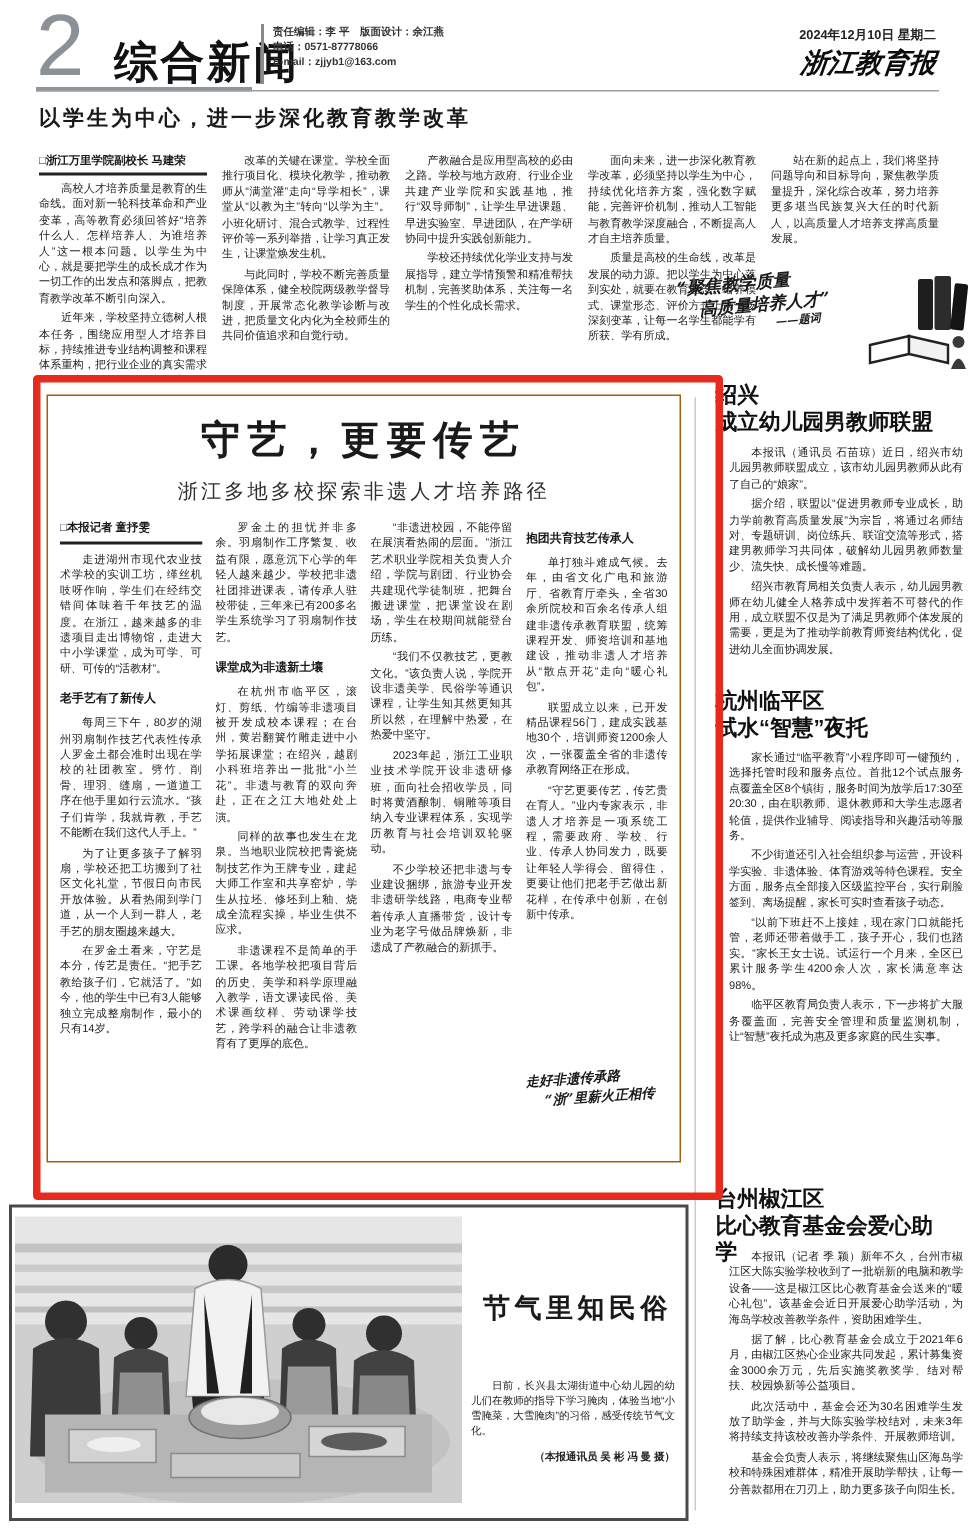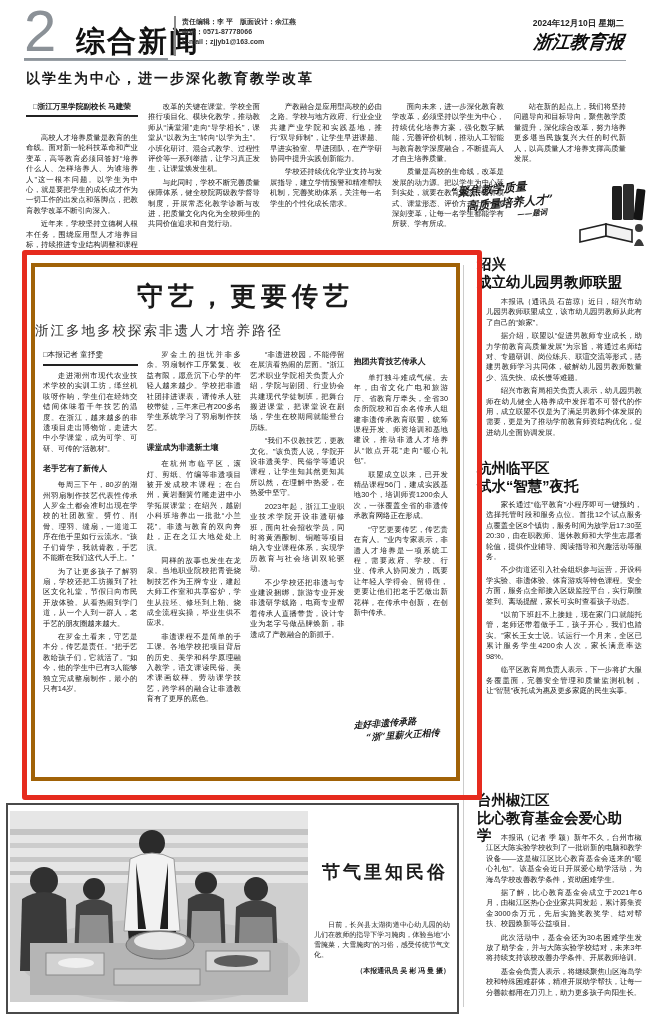--- a/index.html
+++ b/index.html
@@ -14,37 +14,37 @@
   .masthead{left:182px;top:17px;font-size:7px;line-height:10px;color:#333;font-weight:bold;}
   .hdr-date{right:26px;top:18px;font-size:8.5px;font-weight:bold;color:#222;text-align:center;}
   .script{font-family:"DejaVu Serif","Liberation Serif",serif;font-style:italic;font-weight:bold;}
   .paper-name{right:26px;top:30px;font-size:18px;color:#0c0c0c;transform:skewX(-6deg);}
   .hdr-rule{left:24px;top:60px;width:602px;height:1px;background:#9aa0a6;}
   
   .top-headline{left:26px;top:70px;width:598px;text-align:left;font-size:14px;font-weight:bold;letter-spacing:2px;}
   .cols5{left:26px;top:102px;width:600px;height:148px;display:flex;gap:10px;overflow:hidden;}
   .c5col{flex:1;overflow:hidden;}
   .bodytext p{margin:0 0 3px;text-indent:2em;text-align:justify;font-size:7.4px;line-height:10.4px;color:#222;}
-  .byline1{font-weight:bold;font-size:7.6px;border-bottom:2px solid #222;padding-bottom:3px;margin-bottom:16px;white-space:nowrap;text-align:center;}
+  .byline1{font-weight:bold;font-size:7.6px;border-bottom:2px solid #222;padding-bottom:3px;margin-bottom:4px;white-space:nowrap;}
   .c5short{height:78px;overflow:hidden;}
   
   .callig1{left:452px;top:180px;width:196px;height:72px;}
   .callig1 .q{transform:rotate(-5deg);width:126px;}
   .callig1 .l1{font-size:11.5px;}
   .callig1 .l2{font-size:11.5px;margin-left:14px;}
   .callig1 .sign{font-size:7.5px;margin-left:64px;}
   .books-svg{position:absolute;right:0;top:2px;}
   
   .red-box{left:22px;top:250px;width:450px;height:540px;border:5px solid #e62b1e;border-radius:3px;z-index:60;}
-  .art-box{left:31px;top:263px;width:421px;height:510px;border:4px solid #a16207;background:#fff;z-index:10;overflow:hidden;}
+  .art-box{left:31px;top:263px;width:421px;height:510px;border:1px solid #a16207;background:#fff;z-index:10;overflow:hidden;}
   .ft-title{text-align:center;font-size:26px;font-weight:bold;letter-spacing:5px;margin-top:12px;}
-  .ft-sub{font-size:13.5px;color:#2e2e2e;letter-spacing:2px;margin-top:8px;}
+  .ft-sub{text-align:center;font-size:13.5px;color:#2e2e2e;letter-spacing:2px;margin-top:8px;}
   .ft-cols{margin:10px 8px 0;display:flex;gap:9px;height:398px;overflow:hidden;}
   .ftcol{flex:1;overflow:hidden;display:flex;flex-direction:column;}
-  .byline2{font-weight:normal;font-size:7.6px;border-bottom:2px solid #222;padding-bottom:4px;margin-bottom:5px;}
+  .byline2{font-weight:bold;font-size:7.6px;border-bottom:2px solid #222;padding-bottom:4px;margin-bottom:5px;}
   .subhead{font-weight:bold;text-align:left;font-size:8px;margin:6px 0;}
   .ft-callig{margin-top:auto;transform:rotate(-4deg);padding-bottom:6px;}
   .ft-callig div{font-size:9px;line-height:13px;}
   .ft-callig .i2{margin-left:12px;}
   
   .bottom-box{left:6px;top:803px;width:449px;height:207px;border:2px solid #4a4a4a;background:#fff;}
   .photo{left:10px;top:811px;width:298px;height:191px;}
   .bt-title{left:318px;top:860px;width:130px;text-align:right;font-size:18px;font-weight:bold;letter-spacing:3px;}
   .bt-caption{left:314px;top:920px;width:136px;font-size:7px;line-height:10px;text-align:justify;text-indent:2em;color:#222;}
   .bt-credit{left:314px;top:966px;width:136px;font-size:7px;text-align:right;font-weight:bold;color:#222;}

